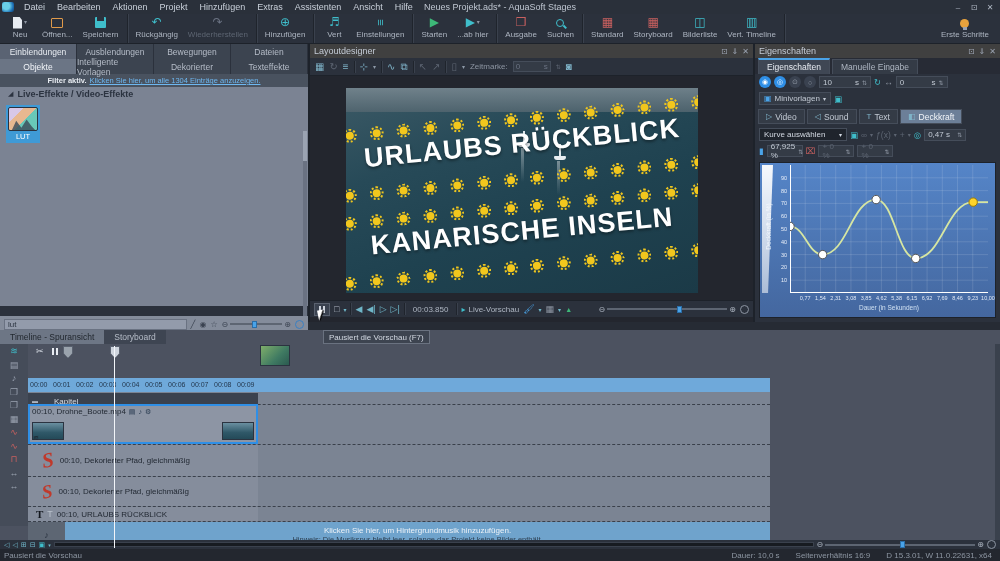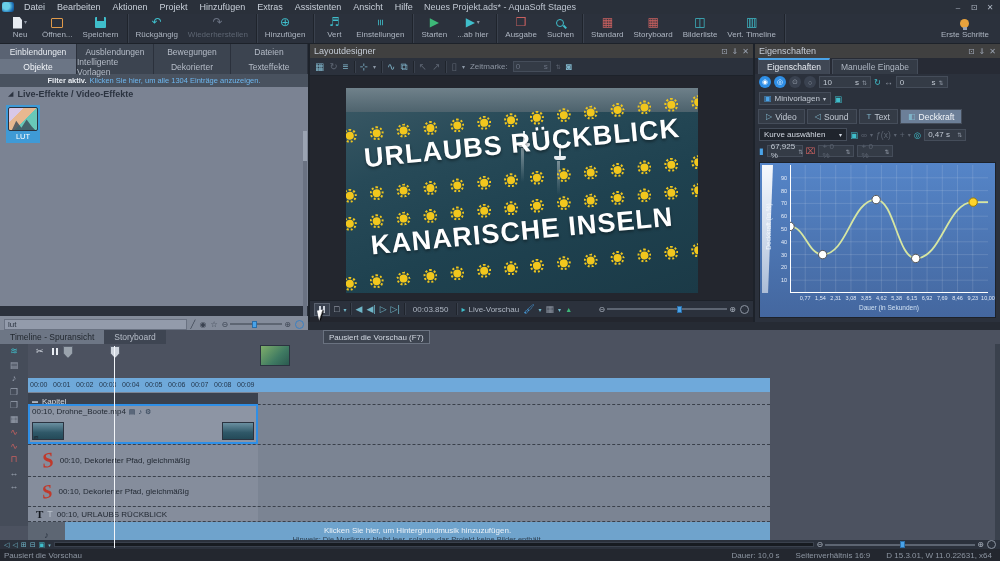--- a/index.html
+++ b/index.html
@@ -50,21 +50,21 @@
   
   #left-panel { position:absolute; left:0; top:44px; width:308px; height:288px; background:#2b313c; }
   .ltabs { display:flex; height:15px; }
   .ltab { flex:1; display:flex; align-items:center; justify-content:center; font-size:8.5px;
     background:#3c4450; color:#b6bdc8; border-right:1px solid #2b313c; cursor:default; }
   .ltab.active { background:#5a6373; color:#e8ecf2; }
   .ltabs.row2 .ltab.active { background:#6b7585; color:#f2f5f9; }
   #filterbar { height:13px; background:#49525f; display:flex; align-items:center; justify-content:center;
     font-size:7.5px; gap:3px; }
   #filterbar .f1 { color:#e8ecf2; font-weight:bold; }
-  #filterbar .f2 { color:#6db7f0; cursor:pointer; }
+  #filterbar .f2 { color:#6db7f0; text-decoration:underline; cursor:pointer; }
   #left-content { position:absolute; left:0; top:43px; width:308px; height:219px; background:#7b8393; }
   #fx-header { height:13px; display:flex; align-items:center; font-size:9px; font-weight:bold;
     color:#2b3340; padding-left:8px; gap:4px; }
   #fx-header .tri { font-size:7px; }
   #lut-tile { position:absolute; left:6px; top:18px; width:34px; height:38px; background:#3f9ad6;
     padding:2px; cursor:pointer; }
   #lut-img { width:30px; height:24px; border-radius:2px; border:1px solid #2b3340;
     background:linear-gradient(135deg,#d8c8e8 0 30%,#e8b890 30% 55%,#68c8b8 55% 100%); position:relative; overflow:hidden; }
   #lut-img:after { content:""; position:absolute; left:2px; top:10px; width:26px; height:14px;
     background:#3a4a58; clip-path:polygon(0 100%,20% 20%,40% 70%,60% 10%,80% 60%,100% 100%); opacity:.8; }
@@ -848,21 +848,21 @@
           <span style="left: 186px;">00:08</span>
           <span style="left: 209px;">00:09</span>
         </div>
       <div id="tracksbg"></div>
       <div id="tracks" style="position: absolute; left: 0px; top: 48px; width: 742px; height: 130px;">
           <div class="rowsep" style="top: 12px;"></div>
           <div class="rowsep" style="top: 52px;"></div>
           <div class="rowsep" style="top: 84px;"></div>
           <div class="rowsep" style="top: 114px;"></div>
           <div class="rowsep" style="top: 129px;"></div>
-          <div class="clip" style="top: 1px; height: 10px; background: rgb(59, 66, 78); display: flex; align-items: center; gap: 4px; padding: 8px 4px;">
+          <div class="clip" style="top: 1px; height: 10px; background: rgb(59, 66, 78); display: flex; align-items: center; gap: 16px; padding: 8px 4px;">
             <span style="font-size: 6px; color: rgb(174, 182, 194);">▬</span>
             <span class="lbl" style="color: rgb(216, 221, 229);">Kapitel</span>
           </div>
           <div class="clip" style="top: 12px; height: 40px; background: rgb(141, 149, 164); border: 2px solid rgb(47, 143, 230);">
             <div style="display: flex; align-items: center; gap: 3px; padding: 1px 2px;">
               <span class="lbl">00:10, Drohne_Boote.mp4</span>
               <span style="font-size: 7px; color: rgb(43, 61, 82);">▤</span>
               <span style="font-size: 7px; color: rgb(43, 61, 82);">♪</span>
               <span style="font-size: 7px; color: rgb(43, 61, 82);">⚙</span>
             </div>

